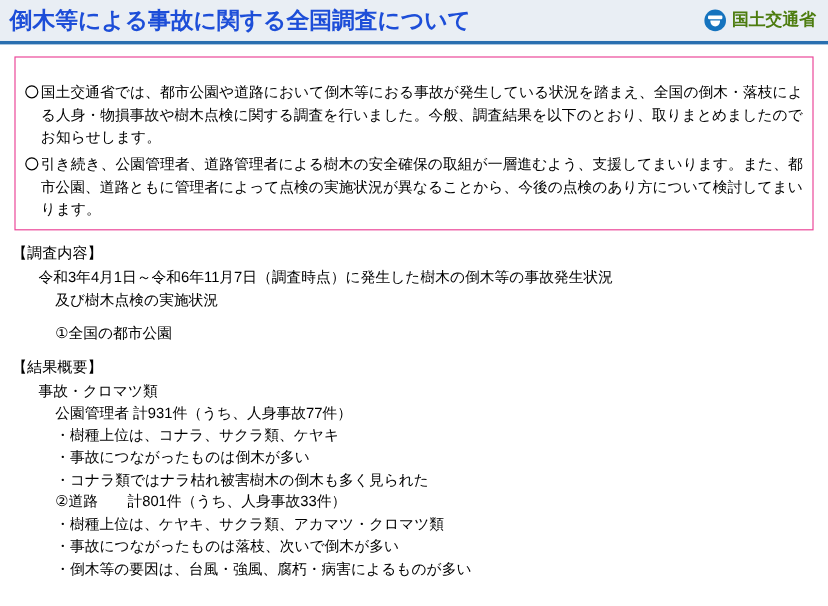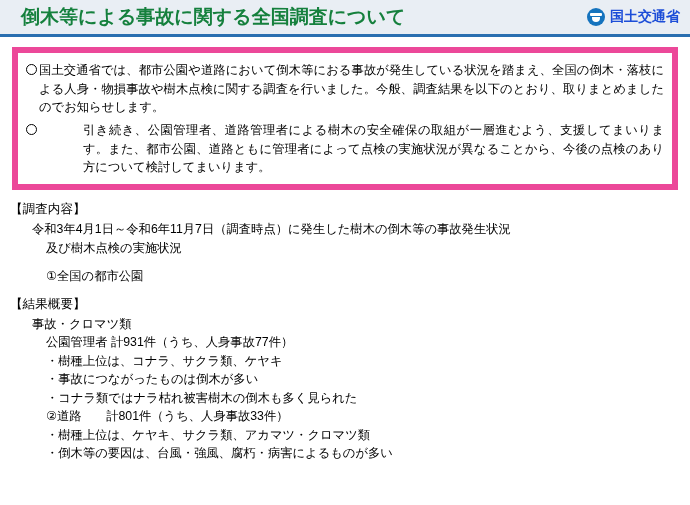--- a/index.html
+++ b/index.html
@@ -26,22 +26,22 @@
     position: relative;
     height: 34px;
     background: #e9eef4;
     display: flex;
     align-items: center;
     justify-content: space-between;
   }
   .header-title {
     font-size: 19px;
     font-weight: bold;
-    color: #15803d;
-    padding-left: 21px;
+    color: #1d4ed8;
+    padding-left: 8px;
     letter-spacing: 0px;
     white-space: nowrap;
   }
   .header-right {
     display: flex;
     align-items: center;
     padding-right: 10px;
     gap: 5px;
   }
   .mlit-logo {
@@ -68,49 +68,49 @@
     left: 5px;
     top: 9px;
     width: 8px;
     height: 5px;
     background: #ffffff;
     border-radius: 0 0 4px 4px;
   }
   .mlit-name {
     font-size: 14px;
     font-weight: bold;
-    color: #1d4ed8;
+    color: #4d7c0f;
     white-space: nowrap;
   }
   .header-underline {
     height: 3px;
     background: #2a6fb0;
     width: 100%;
   }
 
   
   .content {
     padding: 8px 10px 0 10px;
     box-sizing: border-box;
   }
 
   .summary-box {
-    border: 6px solid #ec4899;
-    padding: 8px 8px 7px 8px;
+    border: 1px solid #ec4899;
+    padding: 20px 8px 7px 8px;
     box-sizing: border-box;
     margin: 2px 2px 10px 2px;
   }
   .bullet-item {
     display: flex;
     align-items: flex-start;
     font-size: 12.3px;
     line-height: 1.52;
     margin-bottom: 4px;
   }
-  .bullet-item:last-child { margin-bottom: 0; gap: 44px; }
+  .bullet-item:last-child { margin-bottom: 0; }
   .circle-mark {
     flex: none;
     width: 11px;
     height: 11px;
     border: 1.3px solid #000;
     border-radius: 50%;
     margin-top: 3px;
     margin-right: 2px;
     box-sizing: border-box;
   }
@@ -190,18 +190,19 @@
     <div class="section">
       <div class="section-heading">【結果概要】</div>
       <div class="result-lines">
         <div class="lvl0">事故・クロマツ類</div>
         <div class="lvl1">公園管理者 計931件（うち、人身事故77件）</div>
         <div class="lvl2">・樹種上位は、コナラ、サクラ類、ケヤキ</div>
         <div class="lvl2">・事故につながったものは倒木が多い</div>
         <div class="lvl2">・コナラ類ではナラ枯れ被害樹木の倒木も多く見られた</div>
         <div class="lvl1">②道路　　計801件（うち、人身事故33件）</div>
         <div class="lvl2">・樹種上位は、ケヤキ、サクラ類、アカマツ・クロマツ類</div>
+        <div class="lvl2">・事故につながったものは落枝、次いで倒木が多い</div>
         <div class="lvl2">・倒木等の要因は、台風・強風、腐朽・病害によるものが多い</div>
       </div>
     </div>
 
   </div>
 </div>
 
 </body></html>

